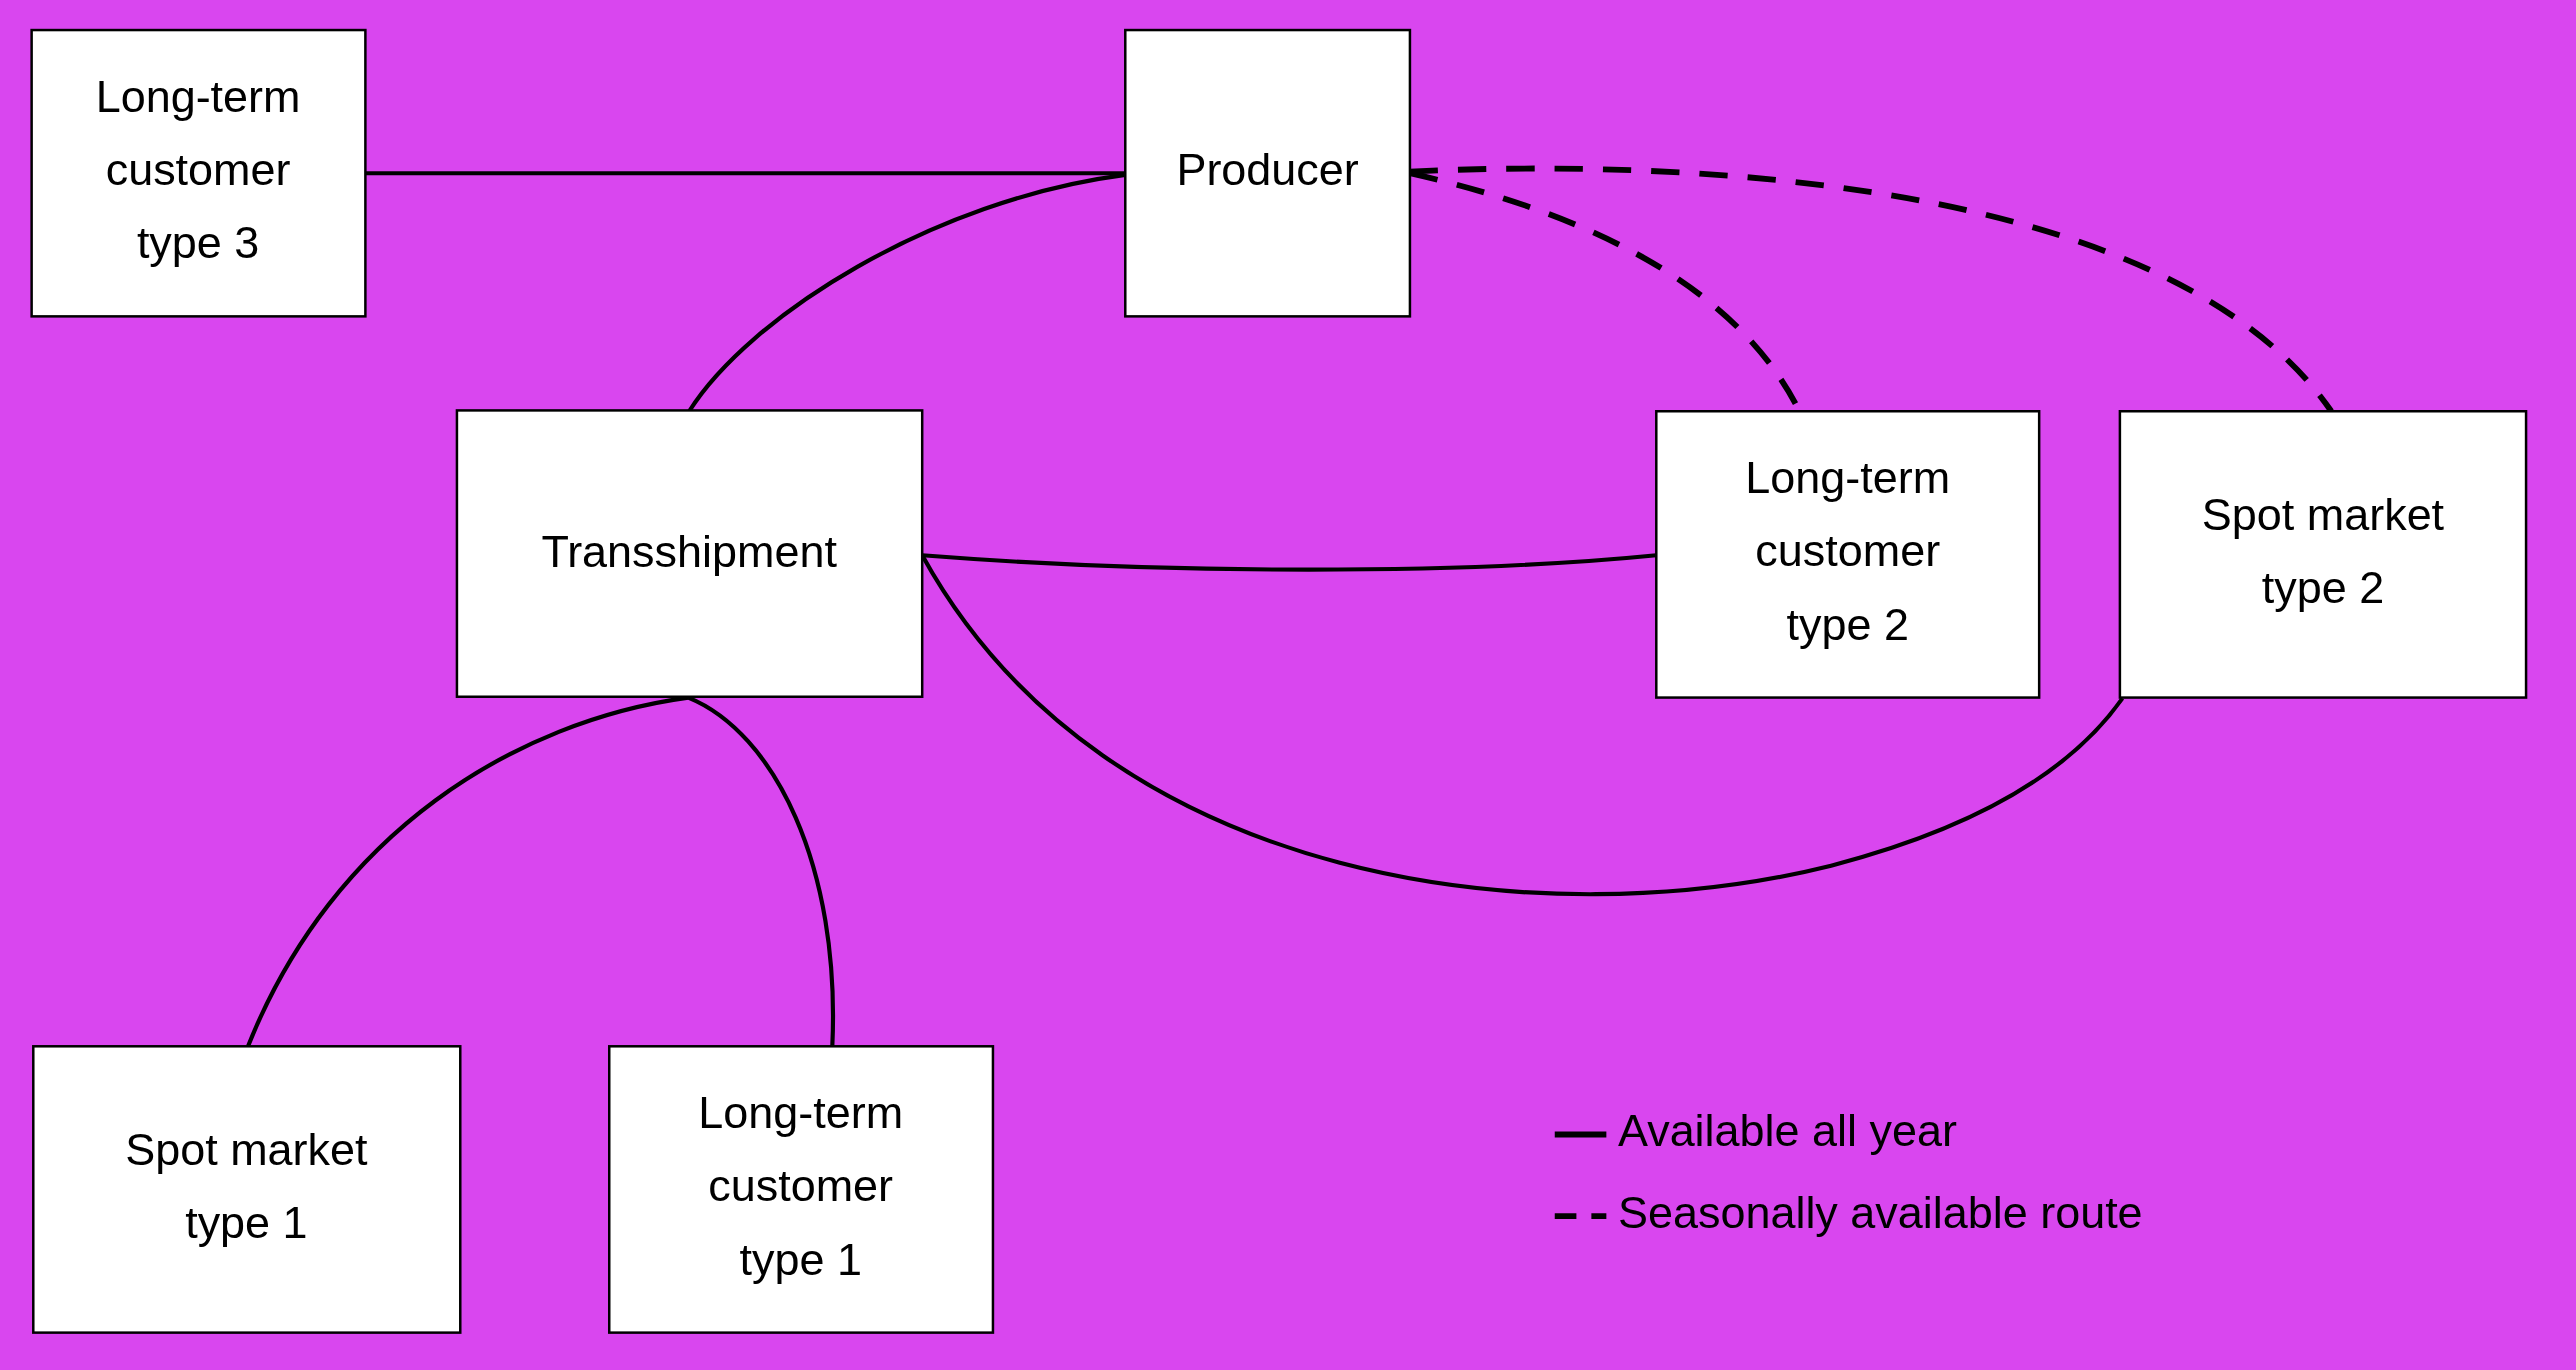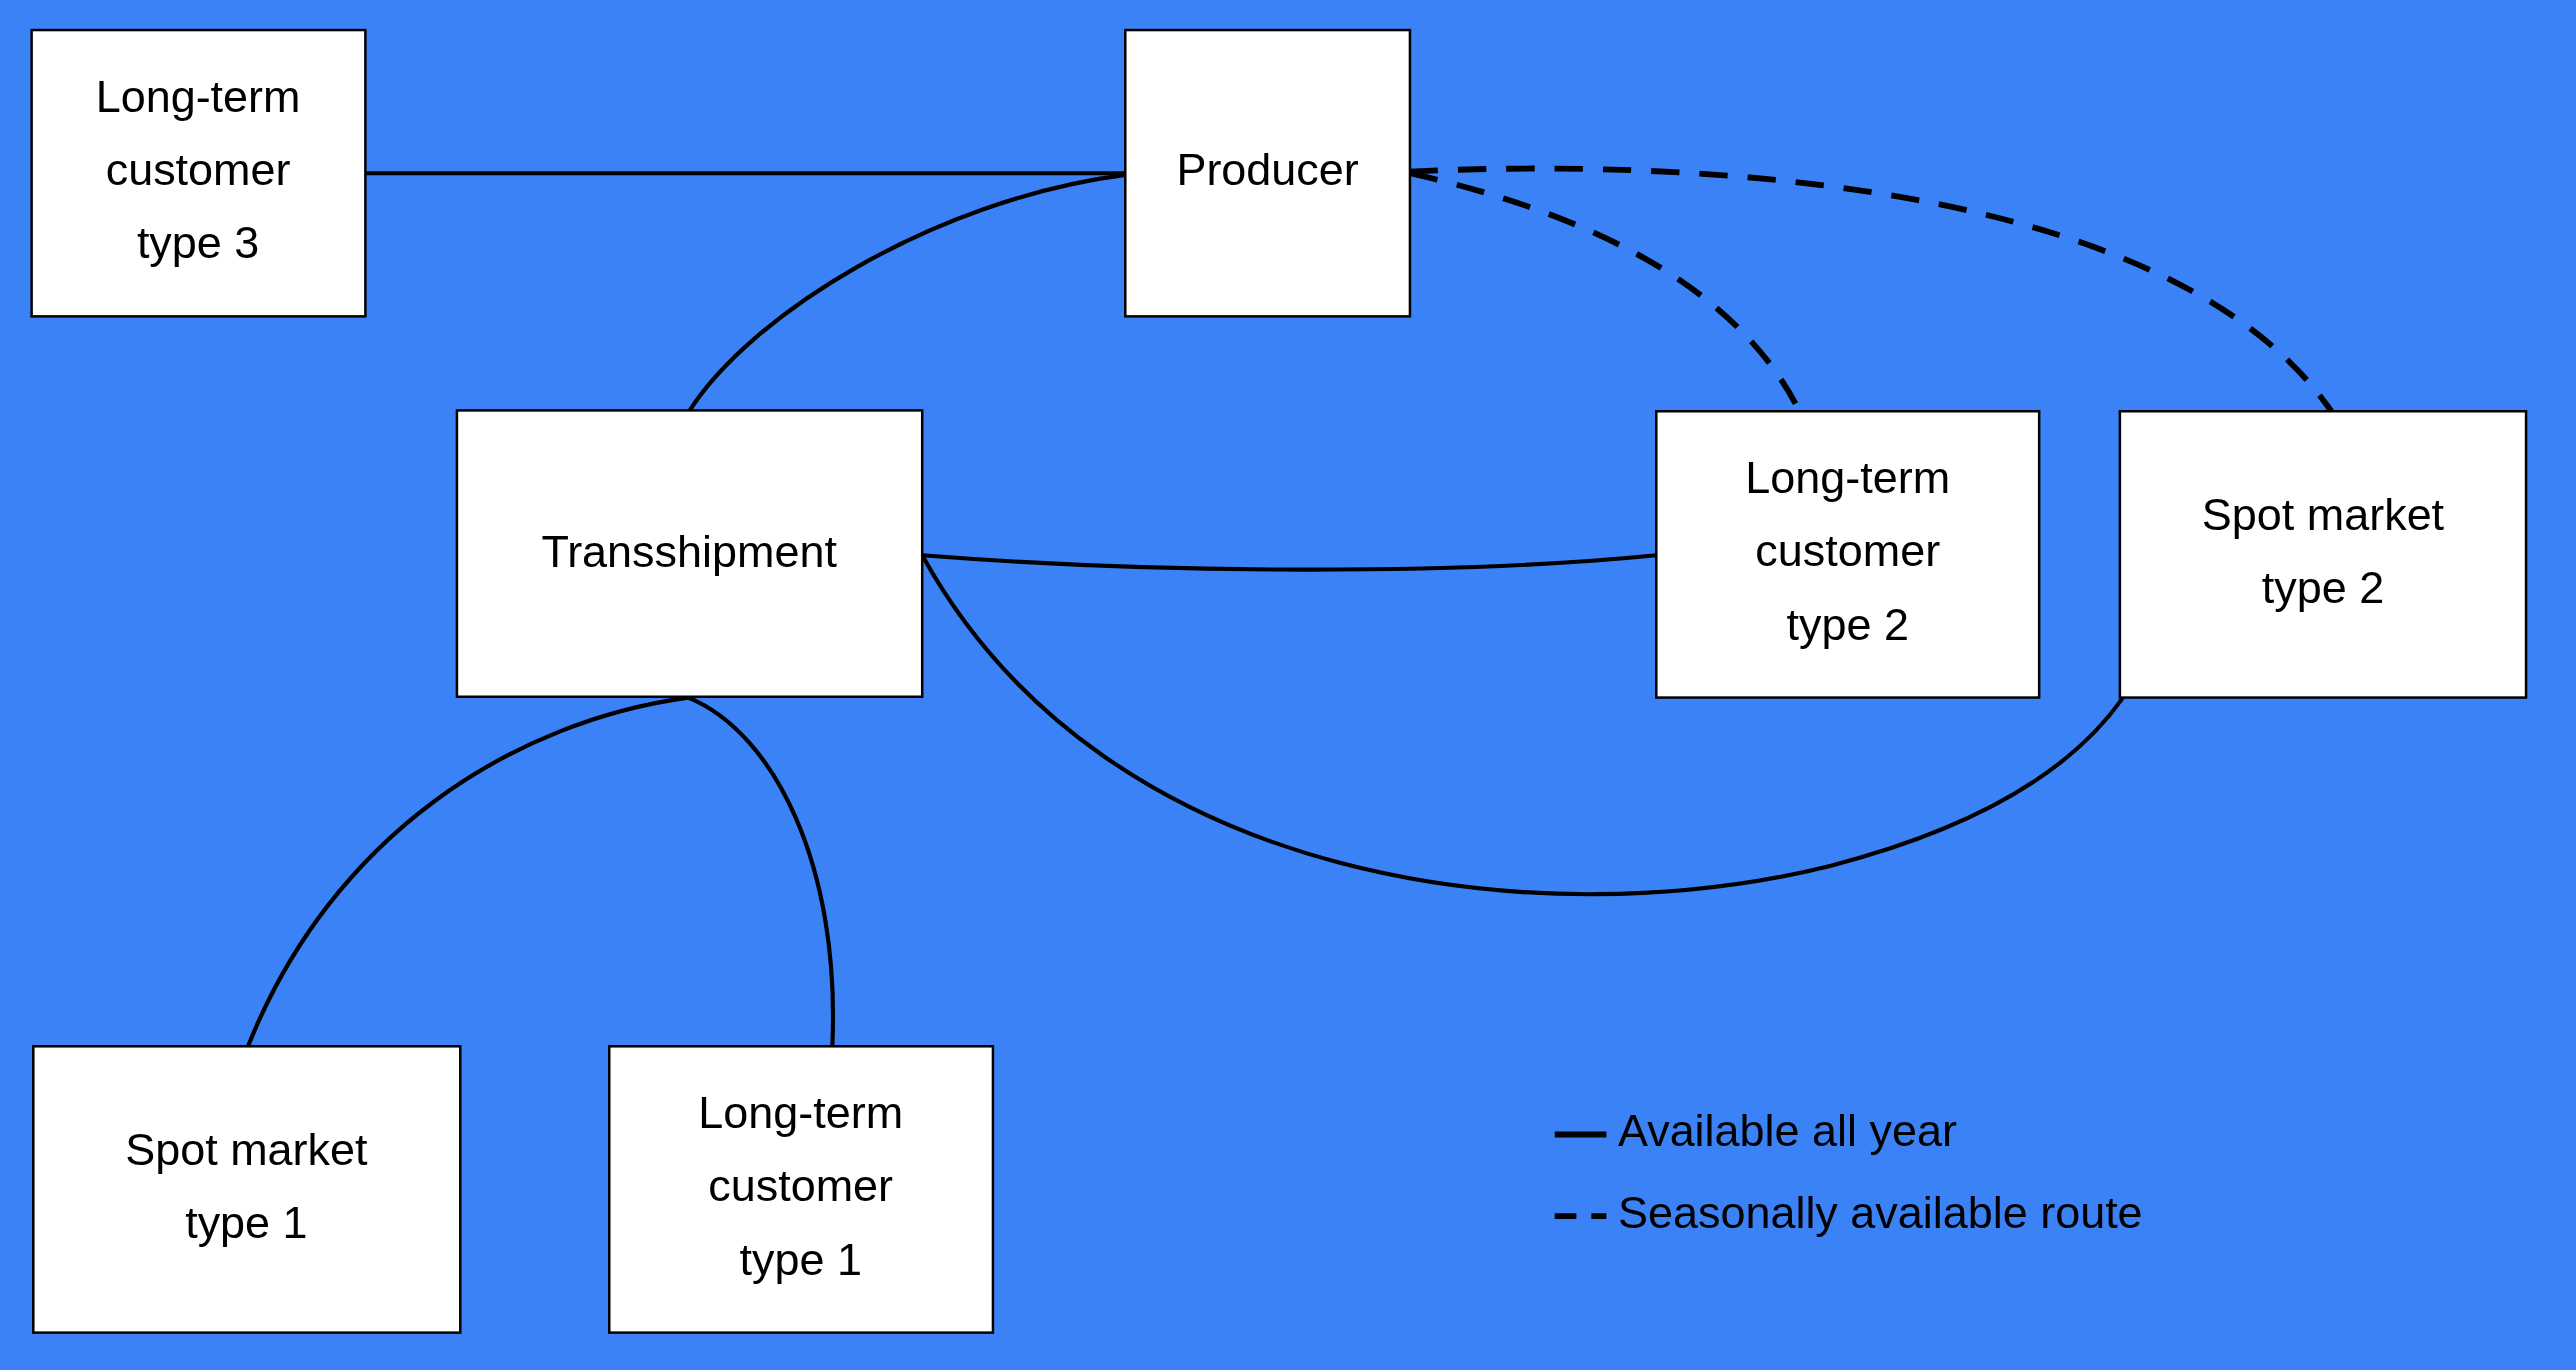--- a/index.html
+++ b/index.html
@@ -9,21 +9,21 @@
     background: #ffffff;
   }
   body {
     font-family: "Liberation Sans", sans-serif;
     color: #000000;
   }
   #diagram-root {
     position: relative;
     width: 2576px;
     height: 1371px;
-    background: #3b82f6;
+    background: #d946ef;
     overflow: hidden;
   }
   svg.diagram-svg {
     position: absolute;
     left: 0;
     top: 0;
     width: 2576px;
     height: 1371px;
     display: block;
   }

